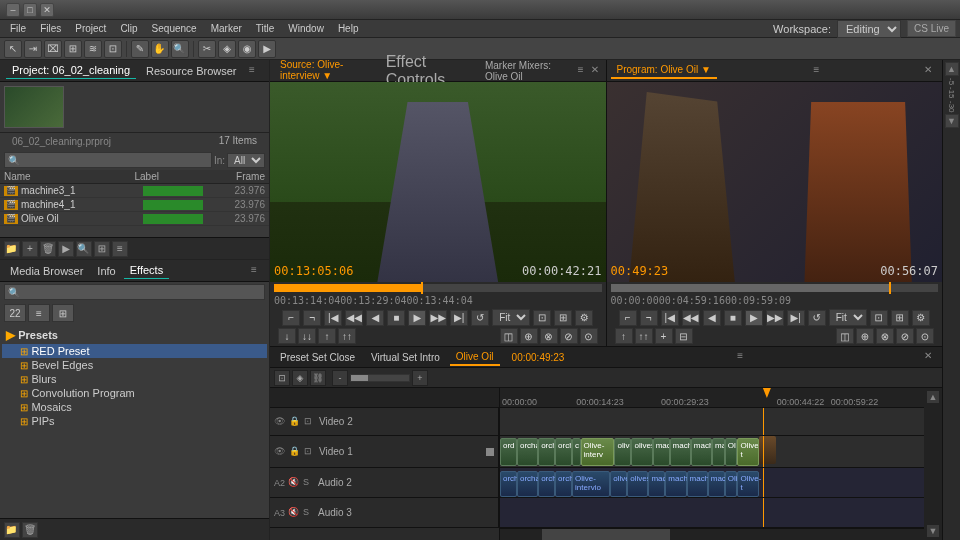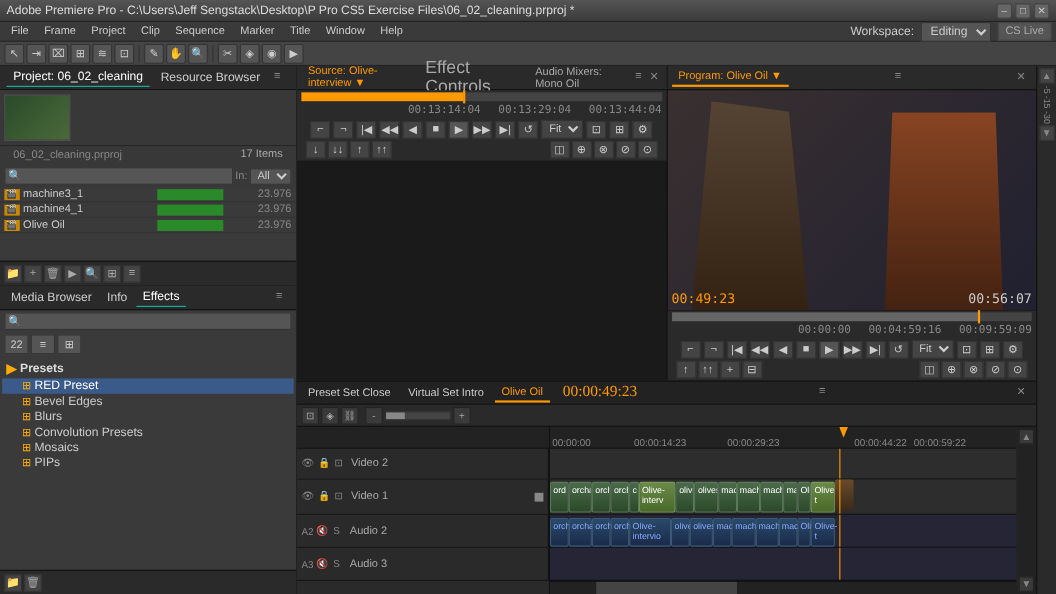--- a/index.html
+++ b/index.html
@@ -417,23 +417,22 @@
       position: absolute;
       top: -2px;
       left: 45%;
       width: 2px;
       height: 12px;
       background: #f90;
     }
 
     .monitor-timecodes-row {
       display: flex;
-      justify-content: flex-end;
+      justify-content: flex-start;
       padding: 1px 0;
-      gap: 16px;
     }
     .tc-value { font-size: 10px; color: #888; font-family: monospace; }
 
     .monitor-controls {
       display: flex;
       align-items: center;
       justify-content: center;
       gap: 3px;
       padding: 2px 0;
     }
@@ -498,22 +497,22 @@
       color: #ccc;
       padding: 2px 6px;
       cursor: pointer;
     }
     .timeline-tab.active {
       color: #f90;
       border-bottom: 2px solid #f90;
     }
     .timeline-tc {
       color: #f90;
-      font-family: Liberation Serif, serif;
-      font-size: 14px;
+      font-family: Liberation Sans, sans-serif;
+      font-size: 10px;
     }
 
     .timeline-toolbar {
       height: 20px;
       background: #2a2a2a;
       display: flex;
       align-items: center;
       padding: 0 4px;
       gap: 2px;
       border-bottom: 1px solid #111;
@@ -652,31 +651,30 @@
       cursor: pointer;
     }
 
     
     .track-row.audio { height: 30px; }
   </style>
 </head>
 <body>
 
 <div id="title-bar">
-  <span class="title-text">Adobe Premiere Pro - C:\Users\Jeff Sengstack\Desktop\P Pro CS5 Exercise Files\06_02_cleaning.prproj *</span>
   <div class="win-controls">
     <div class="win-btn">–</div>
     <div class="win-btn">□</div>
     <div class="win-btn">✕</div>
   </div>
 </div>
 
 <div id="menu-bar">
   <span class="menu-item">File</span>
-  <span class="menu-item">Frame</span>
+  <span class="menu-item">Files</span>
   <span class="menu-item">Project</span>
   <span class="menu-item">Clip</span>
   <span class="menu-item">Sequence</span>
   <span class="menu-item">Marker</span>
   <span class="menu-item">Title</span>
   <span class="menu-item">Window</span>
   <span class="menu-item">Help</span>
   <span class="workspace-label">Workspace:</span>
   <select class="workspace-dropdown">
     <option>Editing</option>
@@ -725,20 +723,25 @@
       </div>
 
       <div class="project-search">
         <input class="search-input" type="text" placeholder="🔍" style="">
         <span class="search-in-label">In:</span>
         <select class="search-in-dropdown">
           <option>All</option>
         </select>
       </div>
 
+      <div class="project-list-header">
+        <span class="list-col name">Name</span>
+        <span class="list-col label">Label</span>
+        <span class="list-col frame">Frame</span>
+      </div>
 
       <div class="project-list">
         <div class="project-list-item">
           <div class="item-icon">🎬</div>
           <span class="item-name">machine3_1</span>
           <div class="item-label-box" style="background:#2a8a2a;"></div>
           <span class="item-frame">23.976</span>
         </div>
         <div class="project-list-item">
           <div class="item-icon">🎬</div>
@@ -793,21 +796,21 @@
         <div class="tree-item">
           <span class="item-icon2">⊞</span>
           <span>Bevel Edges</span>
         </div>
         <div class="tree-item">
           <span class="item-icon2">⊞</span>
           <span>Blurs</span>
         </div>
         <div class="tree-item">
           <span class="item-icon2">⊞</span>
-          <span>Convolution Presets</span>
+          <span>Convolution Program</span>
         </div>
         <div class="tree-item">
           <span class="item-icon2">⊞</span>
           <span>Mosaics</span>
         </div>
         <div class="tree-item">
           <span class="item-icon2">⊞</span>
           <span>PIPs</span>
         </div>
       </div>
@@ -819,25 +822,34 @@
   </div>
 
   <div id="center-panel">
 
     <div id="monitors">
 
       <div id="source-monitor">
         <div class="monitor-header">
           <span class="monitor-tab active">Source: Olive-interview ▼</span>
           <span class="effect-controls-tab">Effect Controls</span>
-          <span class="audio-mixer-tab">Audio Mixers: Mono Oil</span>
+          <span class="audio-mixer-tab">Marker Mixers: Olive Oil</span>
           <span class="panel-menu-btn" style="margin-left:auto;">≡</span>
           <span class="panel-menu-btn">✕</span>
         </div>
 
+        <div class="monitor-video">
+          <div class="source-video-bg">
+            <div class="bg-trees"></div>
+
+            <div style="position:absolute; bottom:0; left:20%; width:60%; height:90%; background:linear-gradient(to bottom, #556, #334); clip-path: polygon(35% 0, 65% 0, 80% 100%, 20% 100%);"></div>
+          </div>
+          <div class="monitor-timecode">00:13:05:06</div>
+          <div class="monitor-timecode-right">00:00:42:21</div>
+        </div>
 
         <div class="monitor-controls-area">
           <div class="monitor-timeline-bar">
             <div class="timeline-progress" style="width:45%;"></div>
             <div class="timeline-playhead" style="left:45%;"></div>
           </div>
           <div class="monitor-timecodes-row">
             <span class="tc-value">00:13:14:04</span>
             <span class="tc-value">00:13:29:04</span>
             <span class="tc-value">00:13:44:04</span>

